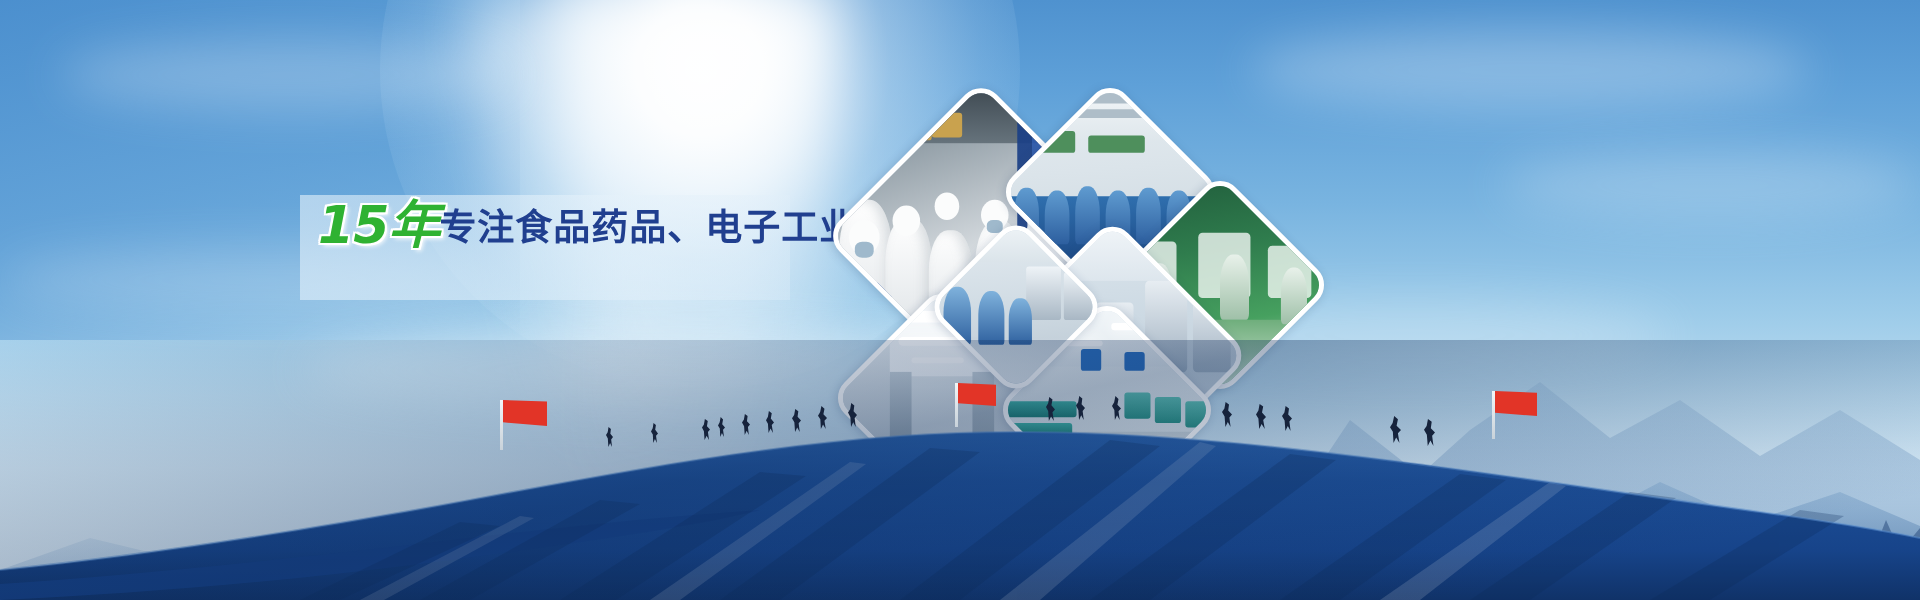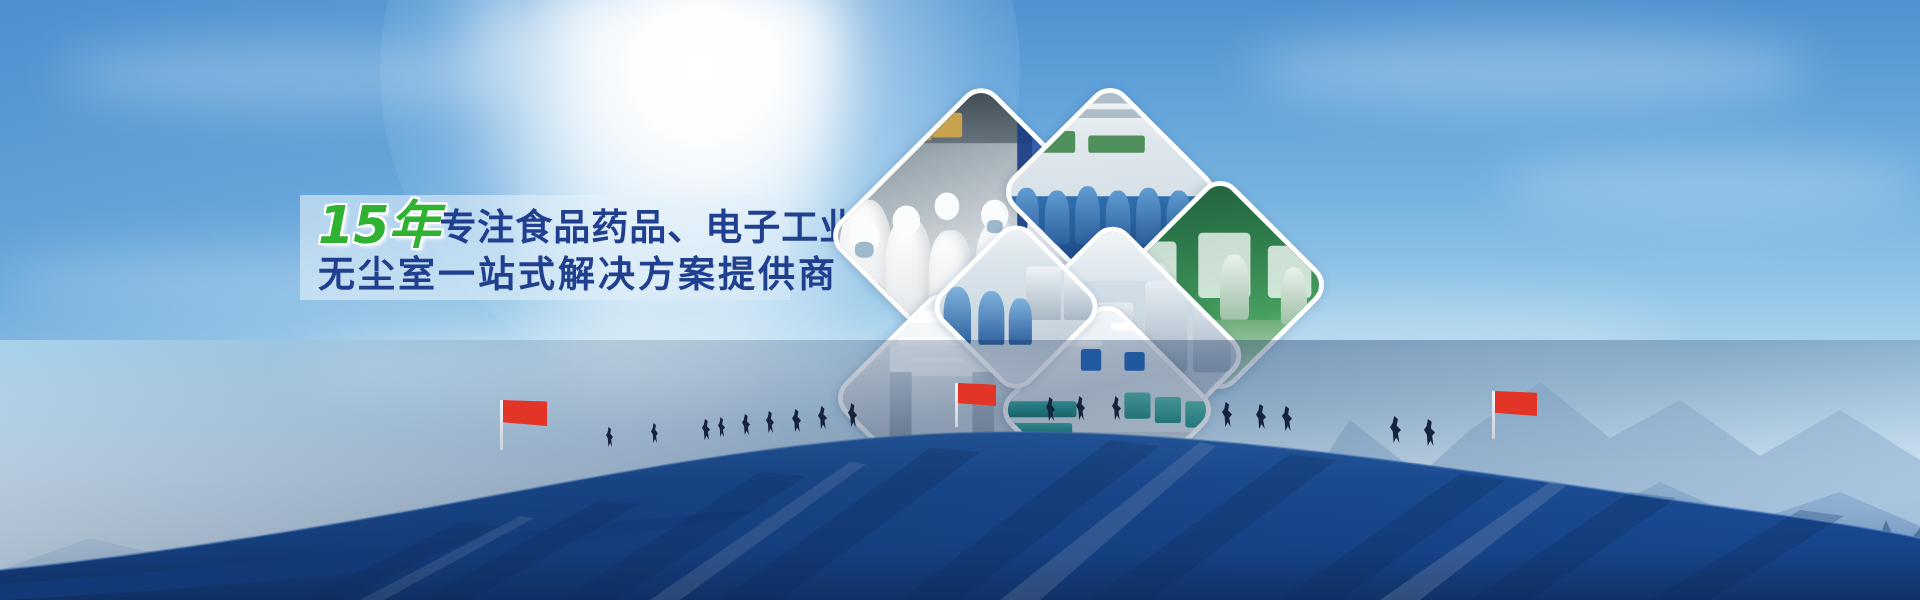--- a/index.html
+++ b/index.html
@@ -250,23 +250,20 @@
       <path fill="url(#mg3)" d="M1230,330 L1300,296 L1380,312 L1470,282 L1560,308 L1650,284 L1740,308 L1830,288 L1920,306 L1920,330 Z"></path>
 
       <path fill="#2c4f80" opacity=".55" d="M1830,330 L1856,262 L1872,286 L1886,250 L1900,282 L1920,258 L1920,330 Z"></path>
     </svg>
   </div>
 
   <div class="text-panel"></div>
   <div class="headline">
     <span class="line line1">
       <span class="years">15年</span><span class="blue-txt">专注食品药品、电子工业</span>
-    </span>
-    <span class="line line2">
-      <span class="blue-txt">无尘室一站式解决方案提供商</span>
     </span>
   </div>
 
   <div class="diamonds">
 
     <div class="dia" style="left:870px; top:125px; width:212px; height:212px;">
       <div class="inner">
         <div class="ph ph1">
           <div class="dark-top"></div>
           <div class="box" style="left:18%; top:8%;  width:16%; height:11%;"></div>

